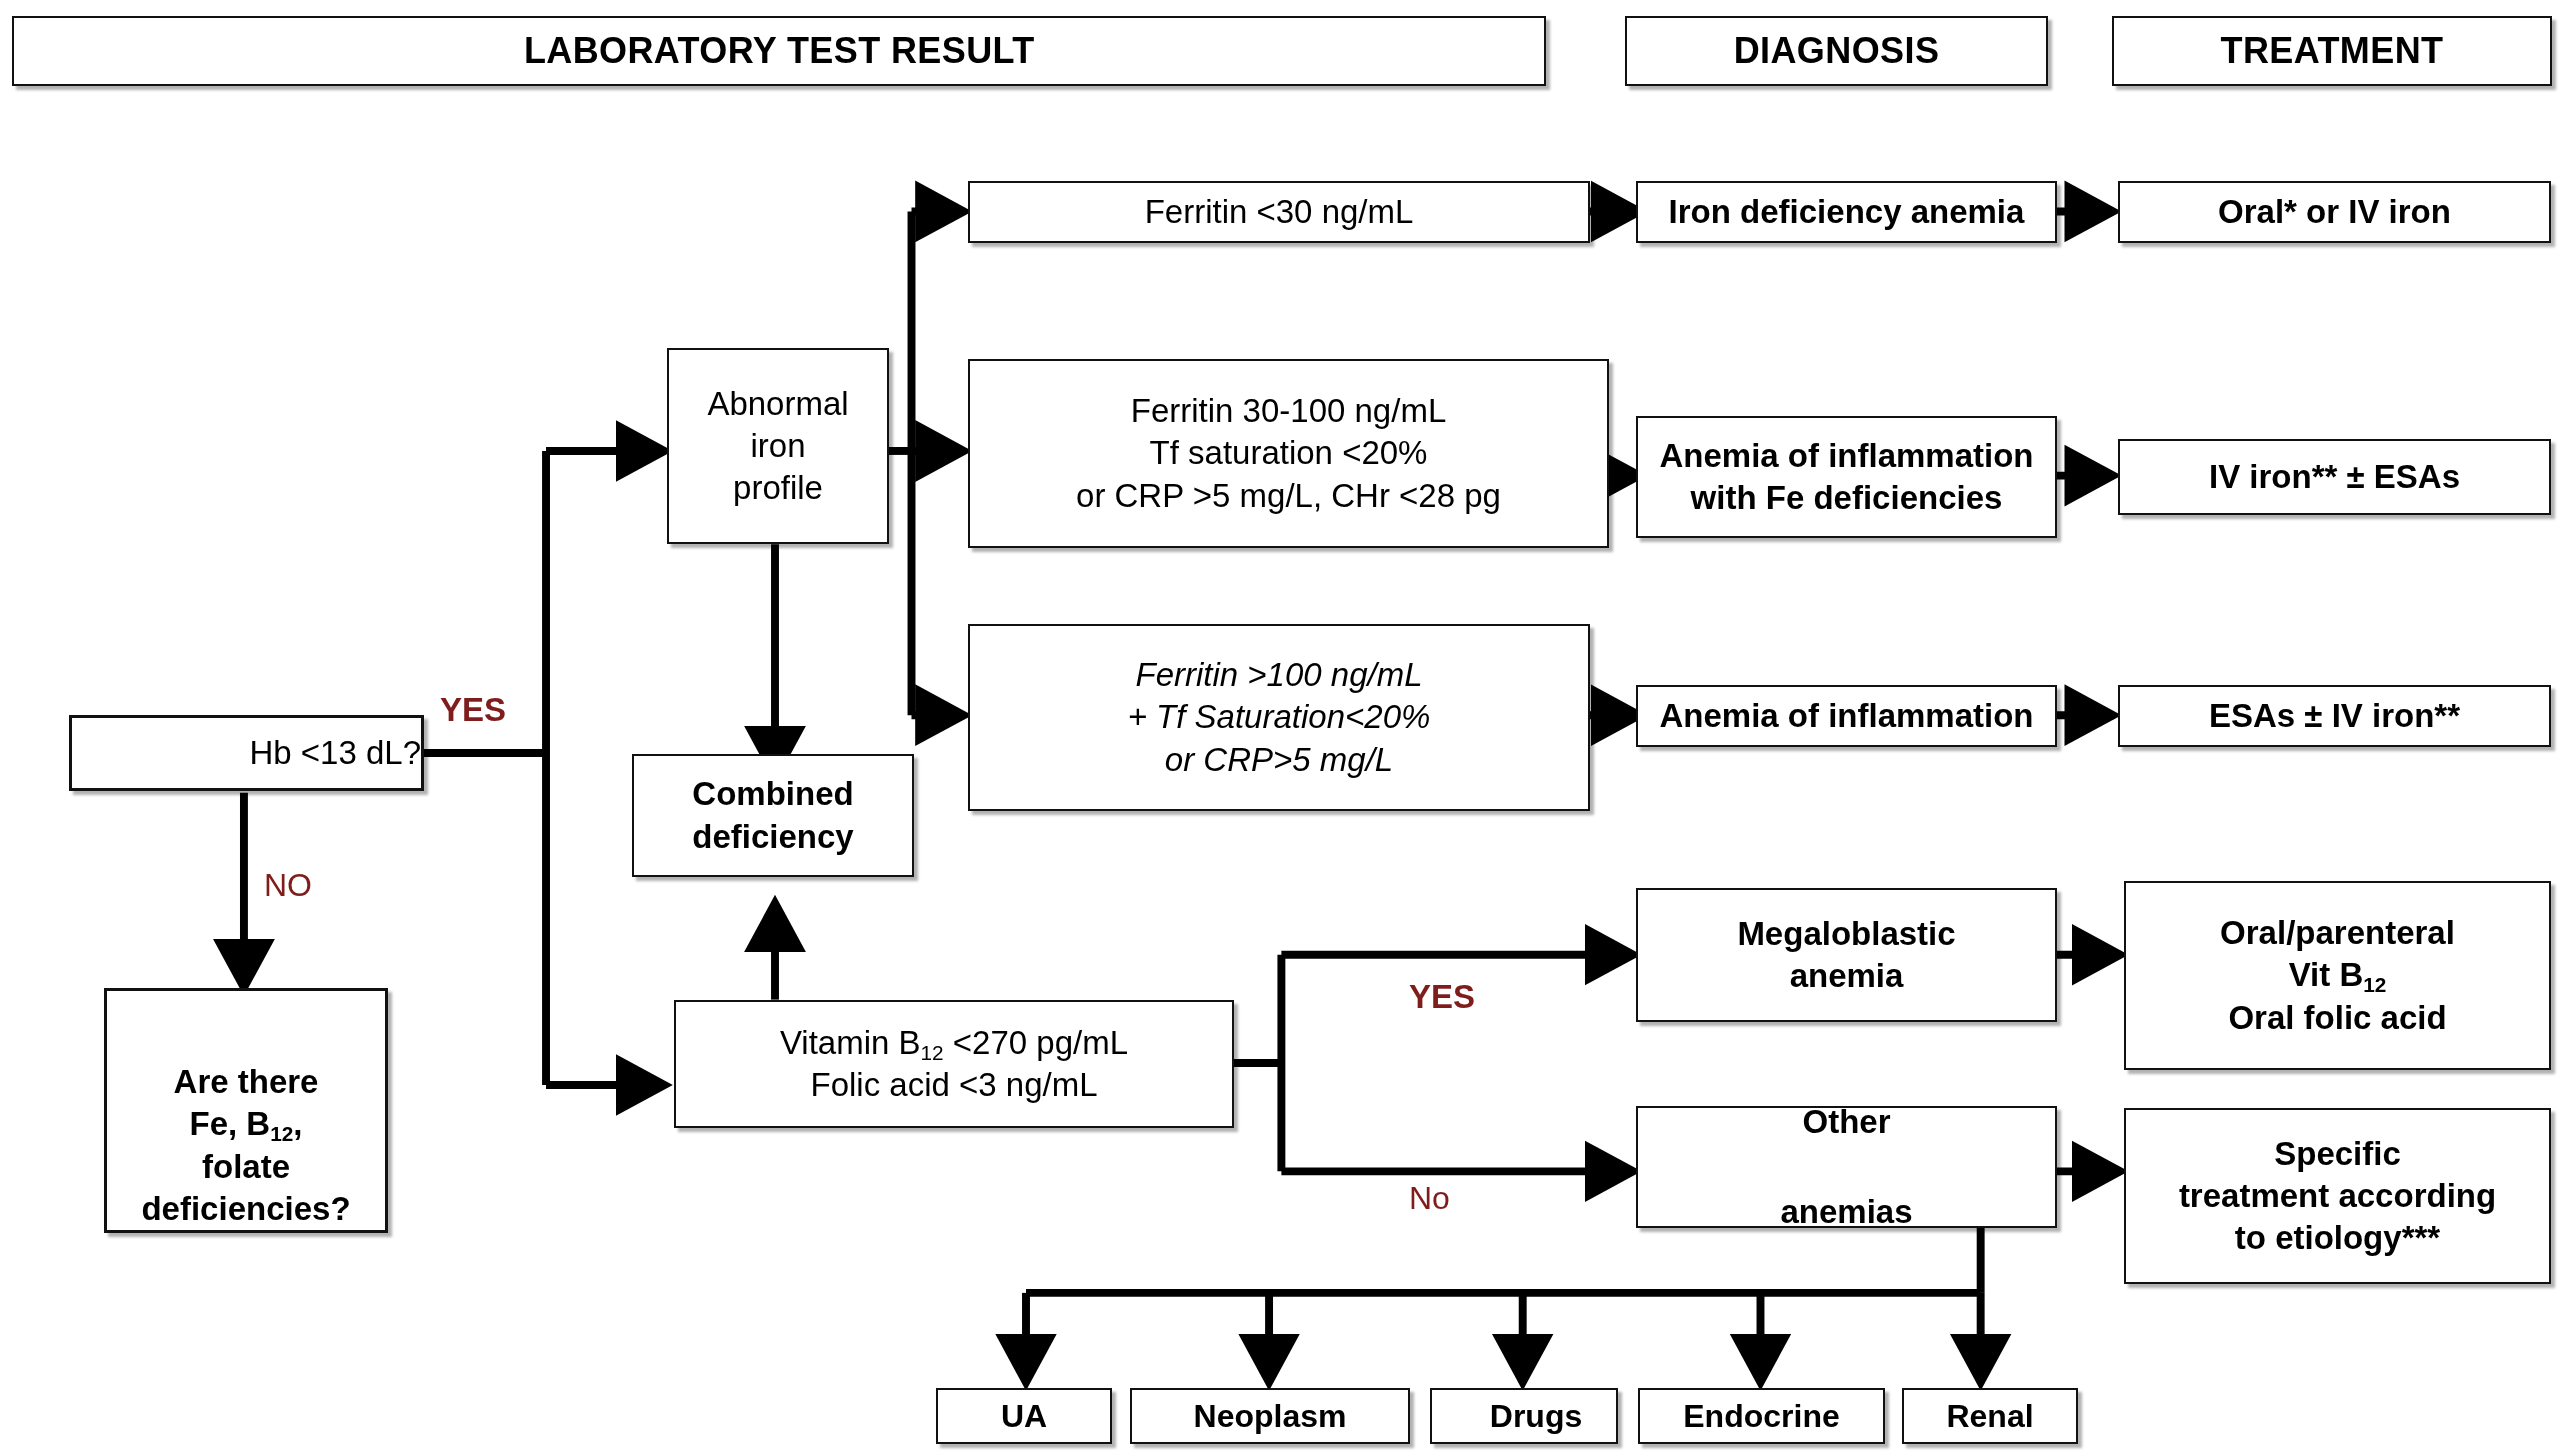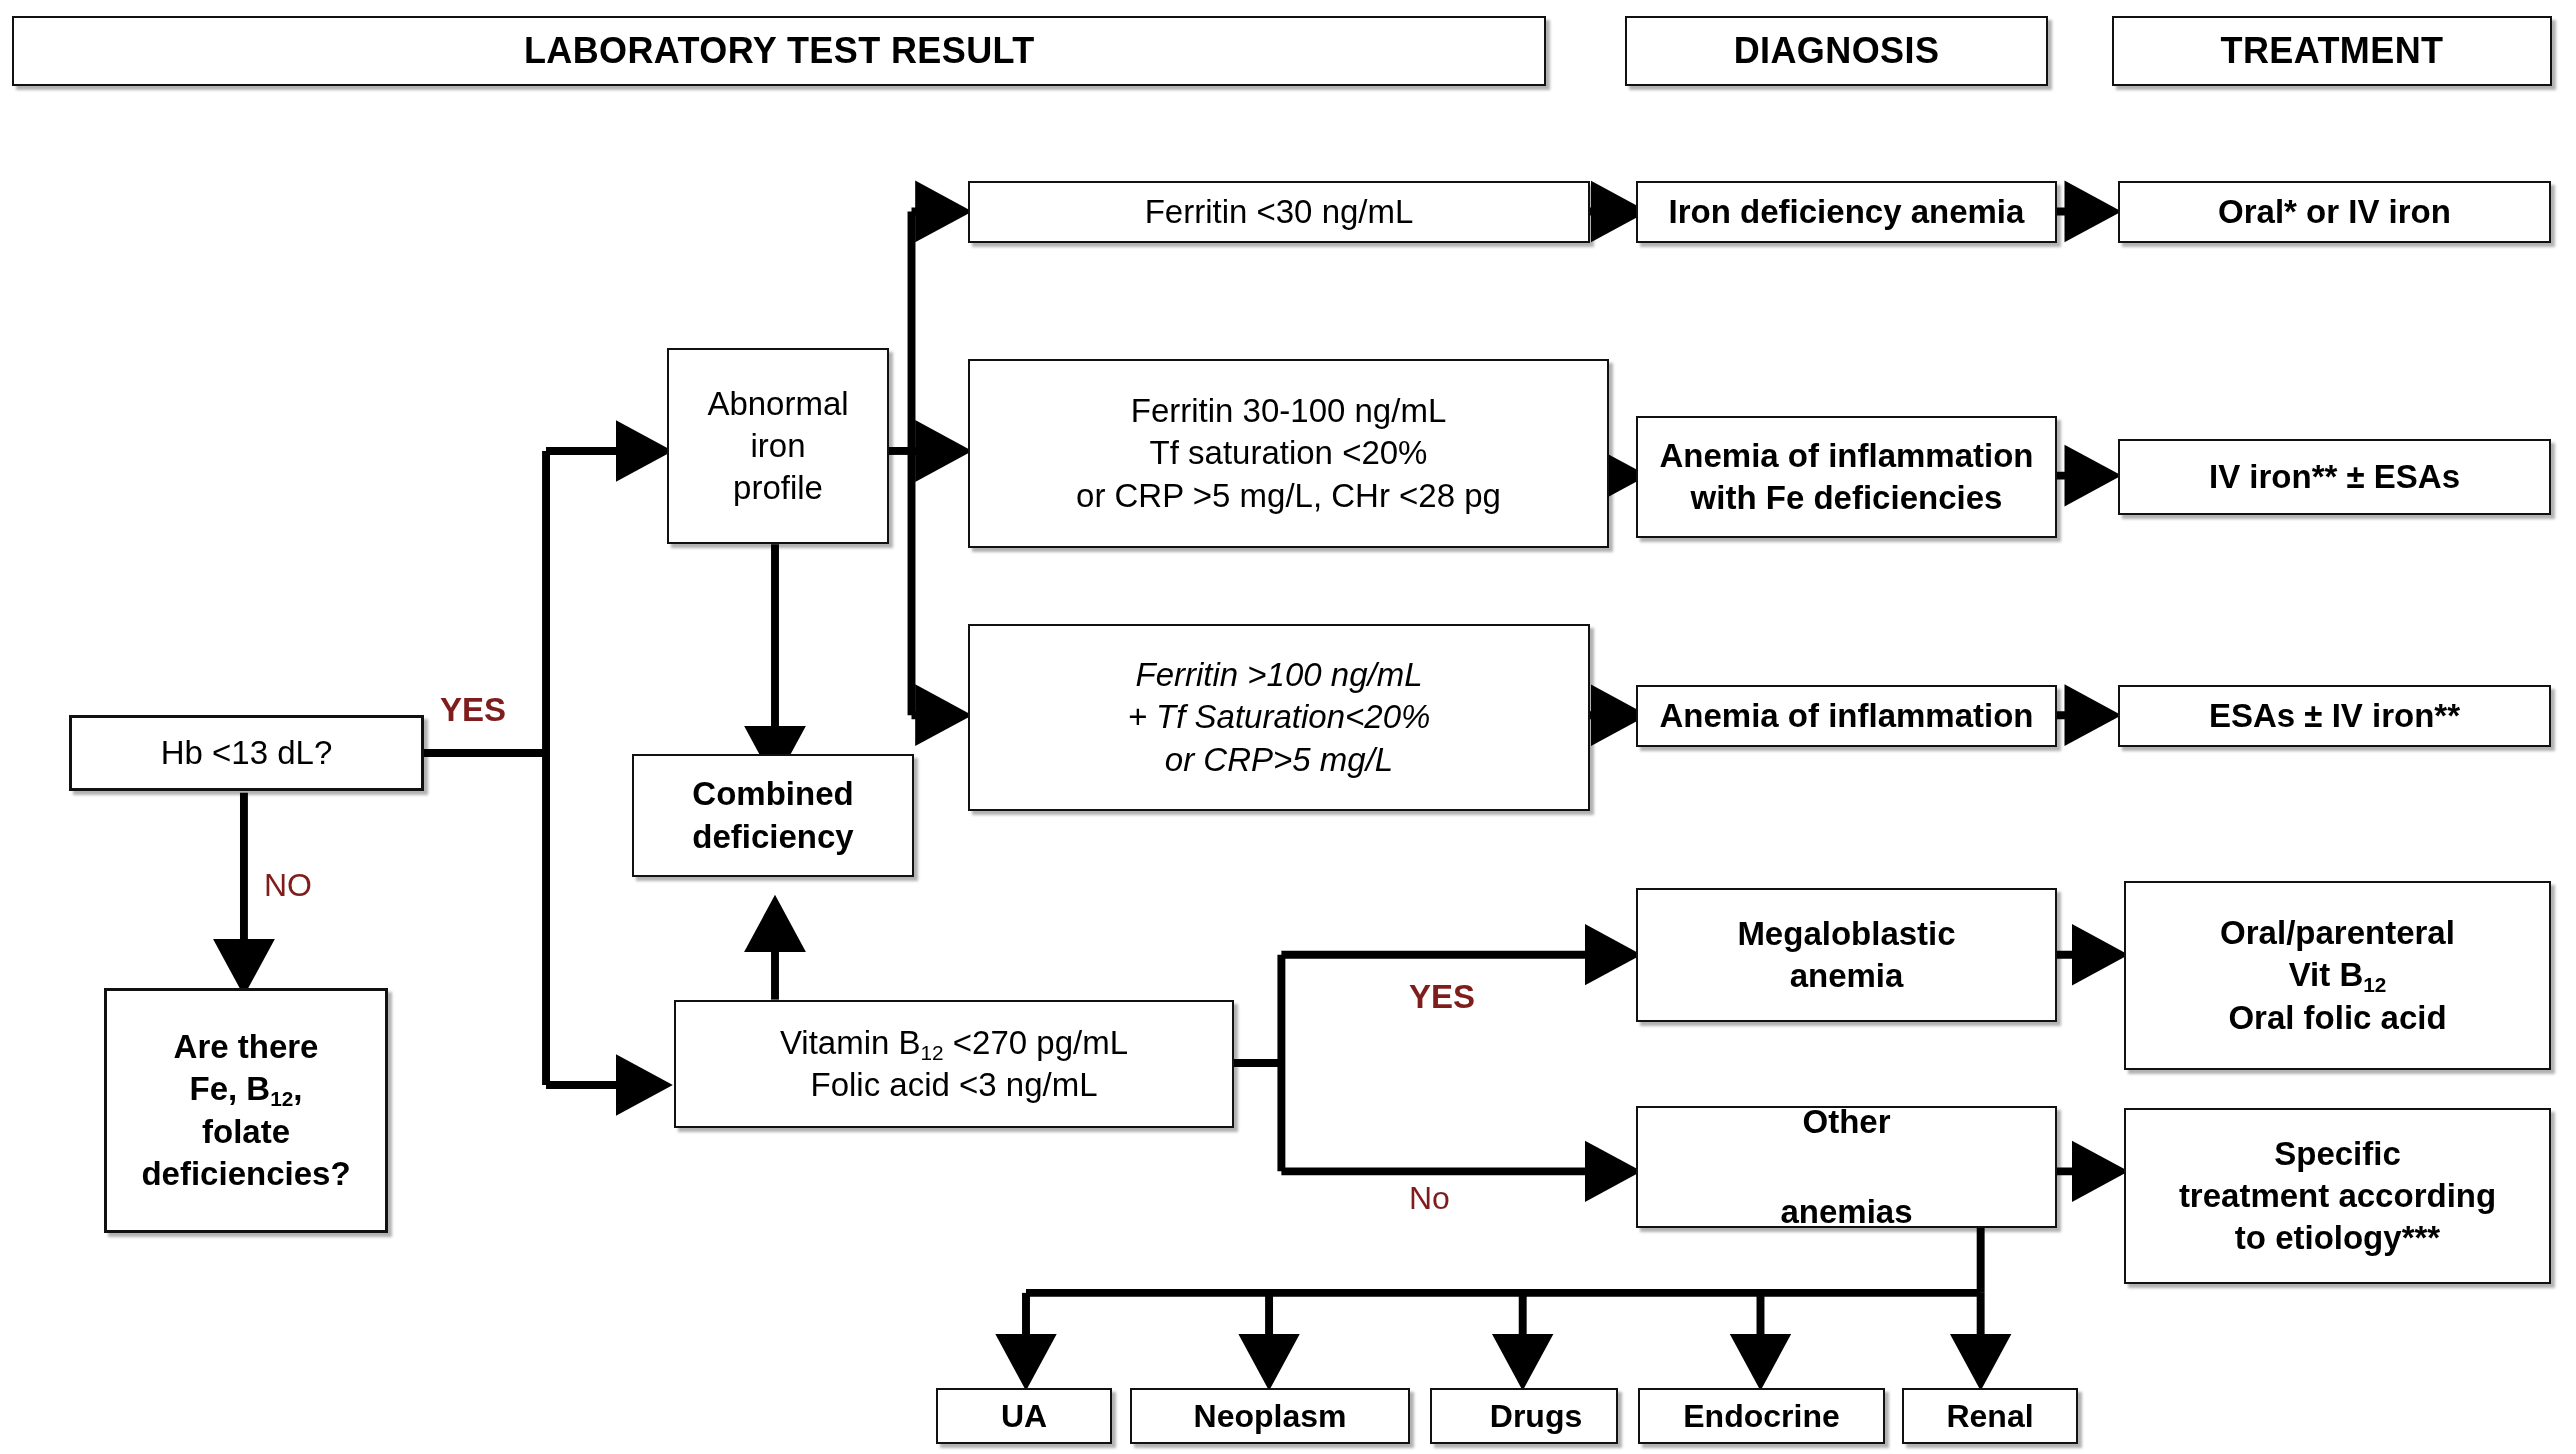--- a/index.html
+++ b/index.html
@@ -24,21 +24,21 @@
     border: 2.6px solid #111111;
     display: flex;
     align-items: center;
     justify-content: center;
     text-align: center;
     color: #000000;
     line-height: 1.28;
     box-shadow: 3.5px 3.5px 2.6px rgba(0,0,0,0.30);
   }
   .box.thin { border-width: 2.6px; }
-  .box.thick { border-width: 3.5px; }
+  .box.thick { border-width: 3.5px; justify-content: flex-end; }
   .hdr {
     font-weight: bold;
     font-size: 36px;
     letter-spacing: 0.4px;
   }
   .reg { font-weight: normal; font-size: 33px; }
   .bold { font-weight: bold; font-size: 33px; }
   .bold-sm { font-weight: bold; font-size: 32px; }
   .lbl {
     position: absolute;

